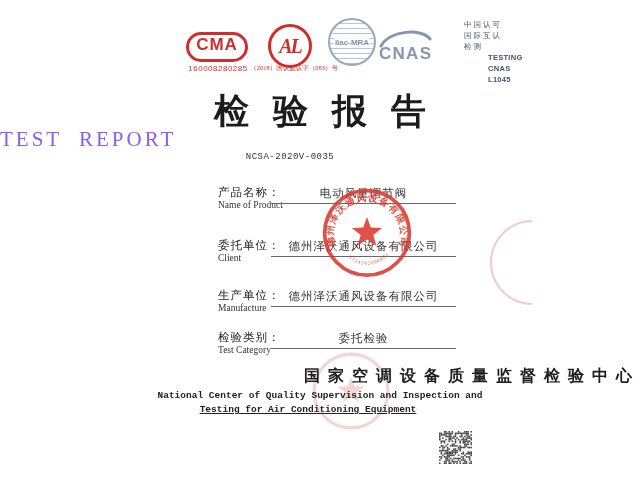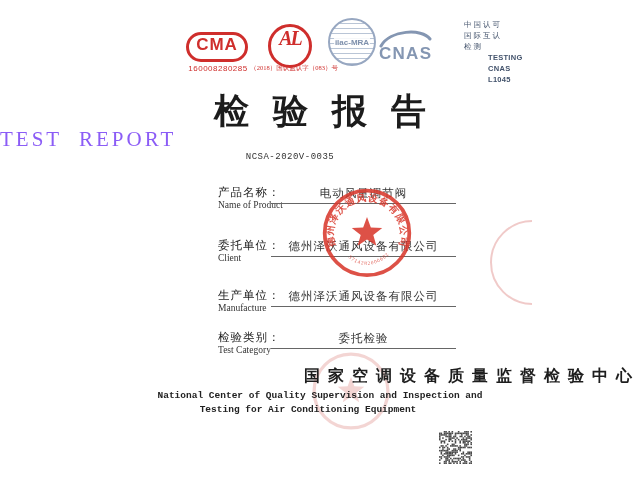--- a/index.html
+++ b/index.html
@@ -7,21 +7,21 @@
   .page { position:relative; width:640px; height:480px; background:#ffffff; overflow:hidden; }
 
   
   .logos { position:absolute; left:0; top:0; width:640px; height:85px; z-index:3; }
   .cma-box { position:absolute; left:186px; top:32px; width:62px; height:30px;
              border:3px solid #cf2e2c; border-radius:15px; display:flex; align-items:flex-start; justify-content:center; }
   .cma-text { font-family:"Liberation Sans", sans-serif; font-weight:bold; font-size:17px; color:#cf2e2c; letter-spacing:1px; }
   .cma-num { position:absolute; left:178px; top:64px; width:80px; text-align:center;
              font-family:"Liberation Sans", sans-serif; font-size:8px; color:#cf2e2c; letter-spacing:.5px; }
   .cal-circle { position:absolute; left:268px; top:24px; width:44px; height:44px;
-                border:3px solid #cf2e2c; border-radius:50%; display:flex; align-items:flex-start; justify-content:center; }
+                border:3px solid #cf2e2c; border-radius:50%; display:flex; align-items:center; justify-content:center; }
   .cal-text { font-family:"Liberation Serif", serif; font-style:italic; font-weight:bold; font-size:20px; color:#cf2e2c; letter-spacing:-2px; }
   .cal-caption { position:absolute; left:244px; top:64px; width:100px; text-align:center;
                  font-size:6.5px; color:#cf2e2c; }
   .ilac-circle { position:absolute; left:328px; top:18px; width:48px; height:48px;
                  border:2px solid #97a7c1; border-radius:50%;
                  background:repeating-linear-gradient(0deg,#b9c5d6 0 1px,transparent 1px 5px);
                  display:flex; align-items:center; justify-content:center; }
   .ilac-label { font-family:"Liberation Sans", sans-serif; font-weight:bold; font-size:8px; color:#7e90ac;
                 background:rgba(255,255,255,.85); padding:0 1px; }
   .cnas-logo { position:absolute; left:378px; top:28px; }
@@ -53,21 +53,21 @@
   .stamp-edge-clip { position:absolute; left:490px; top:220px; width:42px; height:85px; overflow:hidden; z-index:1; opacity:.35; }
   .stamp-edge { width:85px; height:85px; border:2px solid #d66a66; border-radius:50%; }
   .stamp-footer { position:absolute; left:310px; top:350px; width:82px; height:82px; z-index:1; opacity:.28; }
 
   
   .footer-cn { position:absolute; left:0; top:366px; width:640px; text-align:right; z-index:2;
                font-size:16px; font-weight:bold; color:#1e1e1e; letter-spacing:8px; text-indent:8px; }
   .footer-en1 { position:absolute; left:0; top:390px; width:640px; text-align:center; z-index:2;
                 font-family:"Liberation Mono", monospace; font-weight:bold; font-size:9.5px; color:#222; }
   .footer-en2 { position:absolute; left:0; top:404px; width:616px; text-align:center; z-index:2;
-                font-family:"Liberation Mono", monospace; font-weight:bold; font-size:9.5px; color:#222; }
+                font-family:"Liberation Mono", monospace; font-weight:bold; font-size:9.5px; color:#222;text-decoration:underline; }
 
   .qr { position:absolute; left:439px; top:431px; width:33px; height:33px; z-index:2; }
 </style>
 </head>
 <body>
 
 <div class="page">
 
 
   <div class="logos">

